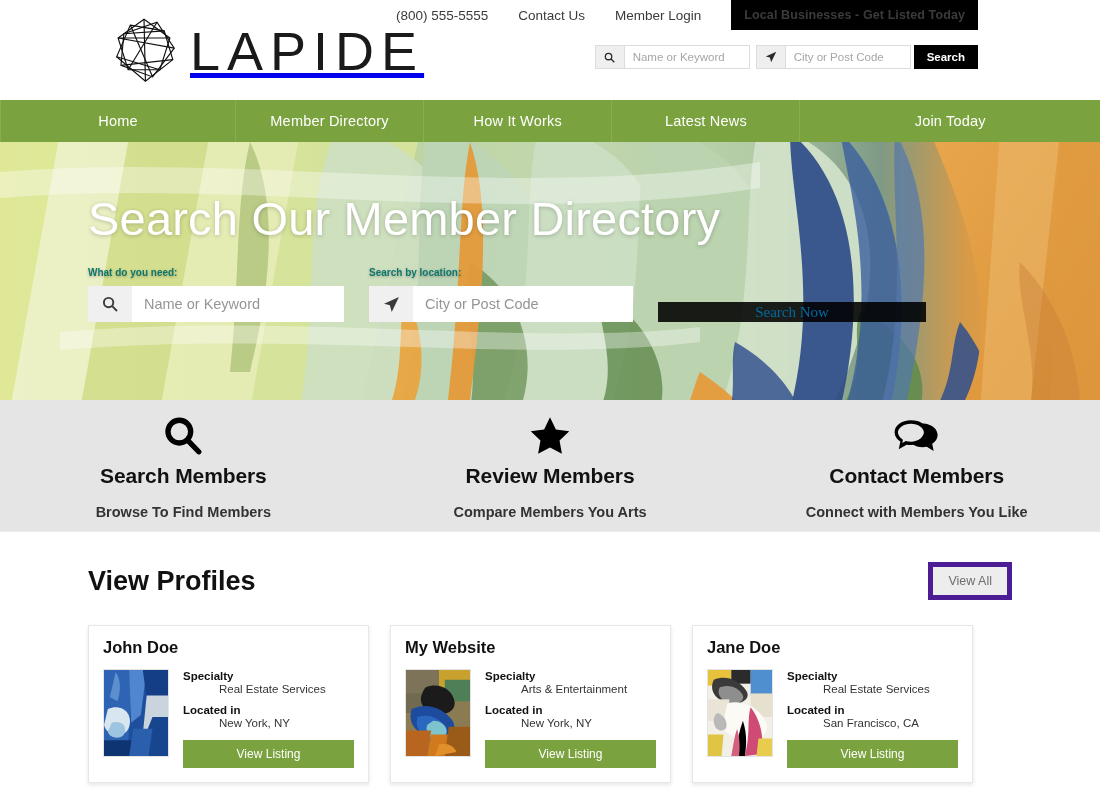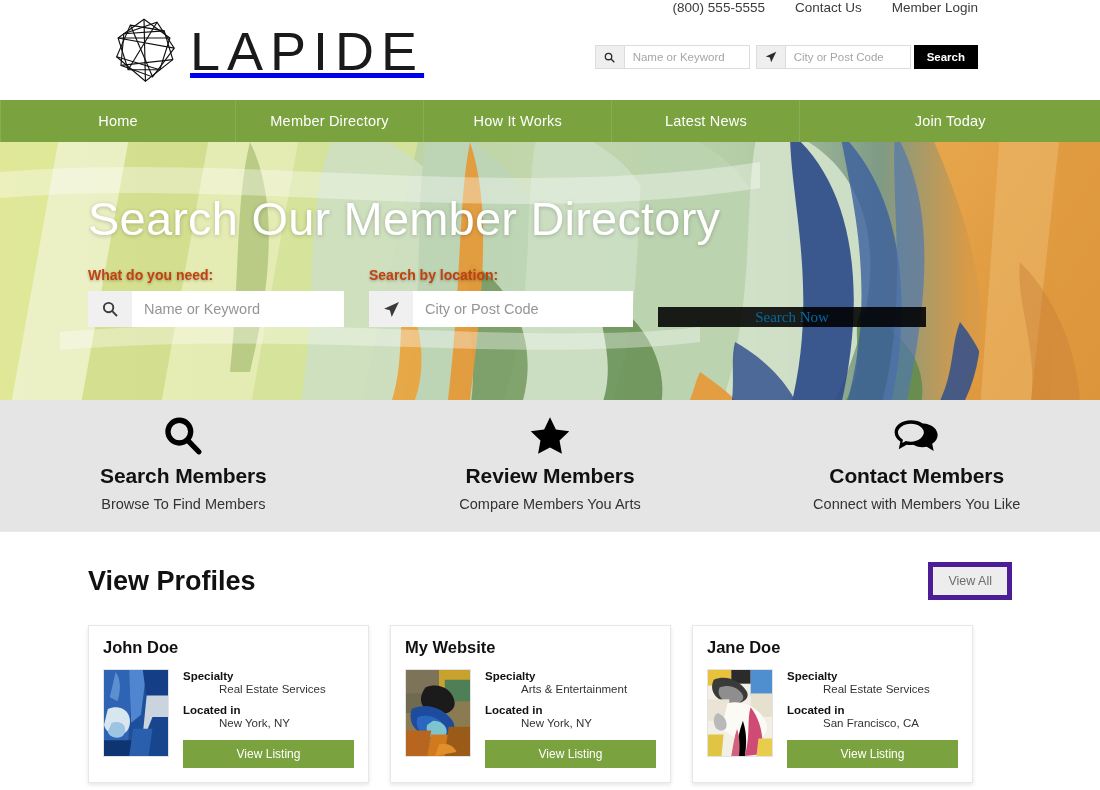--- a/index.html
+++ b/index.html
@@ -82,21 +82,21 @@
     position: relative; z-index: 3; padding-left: 88px; padding-top: 52px;
   }
   .hero-title {
     font-size: 47px; color: #ffffff; font-weight: 400; letter-spacing: .2px;
     text-shadow: 0 1px 4px rgba(0,0,0,.22);
     line-height: 1.05;
   }
   .hero-fields { display: flex; align-items: flex-end; margin-top: 24px; }
   .field-group { margin-right: 25px; }
   .field-label {
-    color: #c2410c; font-size: 14px; font-weight: bold; margin-bottom: 8px;
+    color: #0f766e; font-size: 10px; font-weight: bold; margin-bottom: 8px;
     text-shadow: 0 1px 3px rgba(0,0,0,.3);
   }
   .field-box { display: flex; height: 36px; }
   .field-icon {
     width: 44px; background: #f0f0f0; display: flex;
     align-items: center; justify-content: center; color: #3a3a3a;
   }
   .field-input {
     border: none; background: #fff; font-size: 14.5px; color: #8e8e8e;
     padding: 0 12px; font-family: inherit; outline: none;
@@ -114,21 +114,21 @@
   .features {
     height: 132px; display: flex; background: #e5e5e5;
     border-bottom: 1px solid #eaeaea; padding-top: 14px;
   }
   .feature { flex: 1; text-align: center; }
   .feature-icon { height: 44px; display: flex; align-items: center; justify-content: center; }
   .feature-title {
     font-size: 21px; font-weight: bold; color: #111; margin-top: 6px;
     letter-spacing: -.1px;
   }
-  .feature-sub { font-size: 14.5px; color: #333; margin-top: 8px; }
+  .feature-sub { font-size: 14.5px; color: #333; margin-top: 16px; font-weight: bold; }
 
   
   .profiles { padding: 30px 88px 0 88px; }
   .profiles-head { display: flex; align-items: center; justify-content: space-between; }
   .profiles-title { font-size: 27px; font-weight: bold; color: #111; }
   .view-all {
     background: #ededed; color: #6d6d6d; font-size: 12.5px;
     border: 5px solid #4c1d95; padding: 7px 15px; cursor: pointer;
     font-family: inherit;
   }
@@ -176,20 +176,21 @@
         <line x1="92" y1="46" x2="14" y2="32"></line>
       </svg>
     </span>
     <span class="logo-text">LAPIDE</span>
   </a>
 
   <div class="util-links">
     <a href="#">(800) 555-5555</a>
     <a href="#">Contact Us</a>
     <a href="#">Member Login</a>
+    <a href="#" class="cta-pill">Local Businesses - Get Listed Today</a>
   </div>
 
   <div class="head-search">
     <span class="hs-icon">
       <svg width="11" height="11" viewBox="0 0 16 16" fill="none" stroke="currentColor" stroke-width="1.9">
         <circle cx="6.6" cy="6.6" r="4.7"></circle>
           <line x1="10.2" y1="10.2" x2="15" y2="15"></line>
       </svg>
     </span>
     <input class="hs-input" type="text" placeholder="Name or Keyword" style="">

